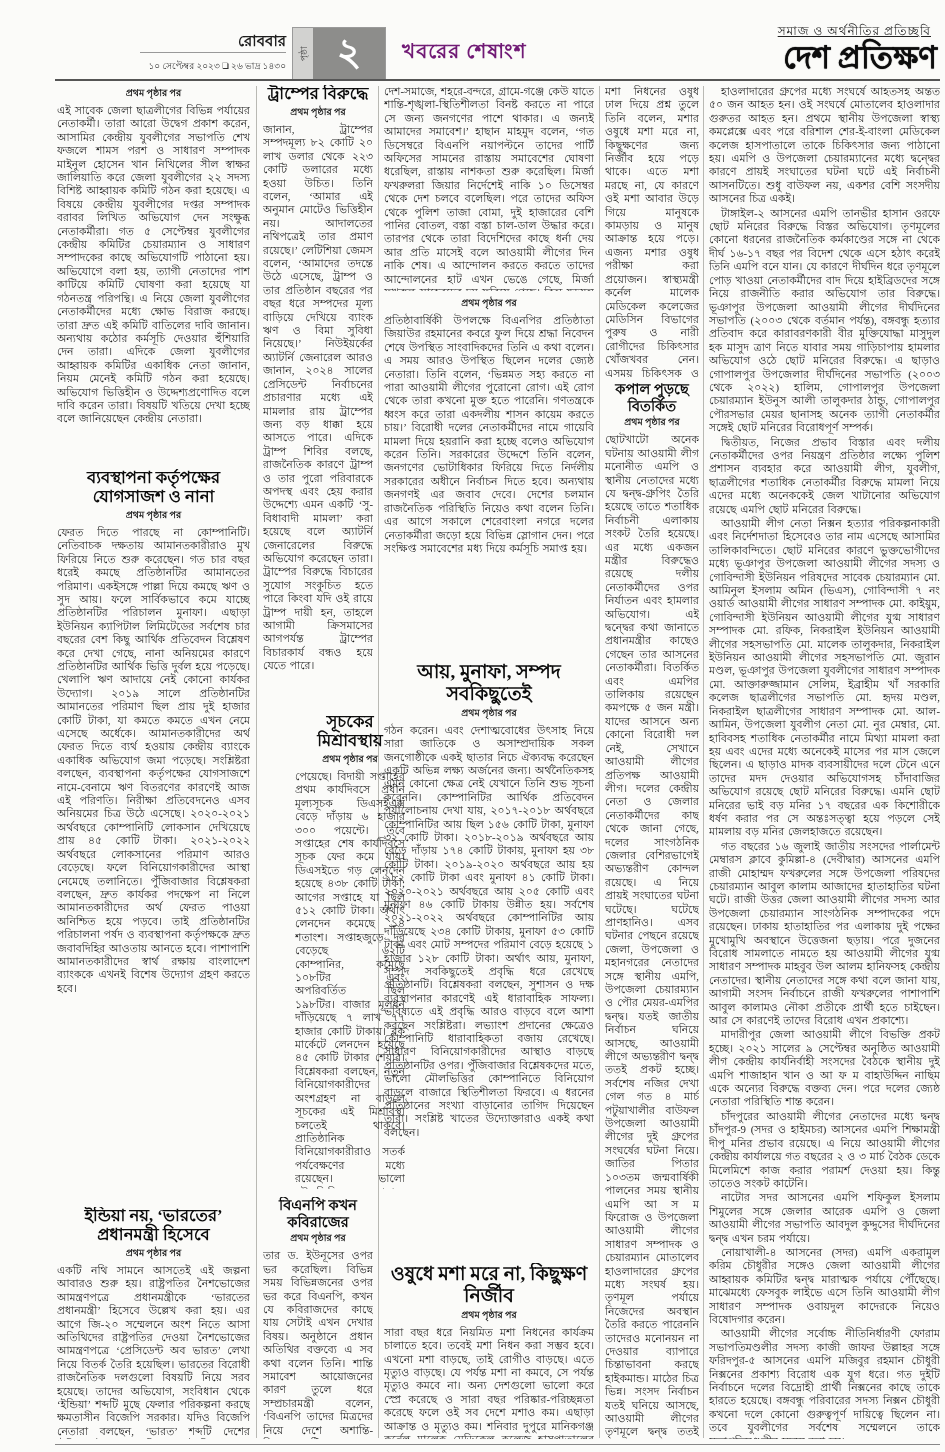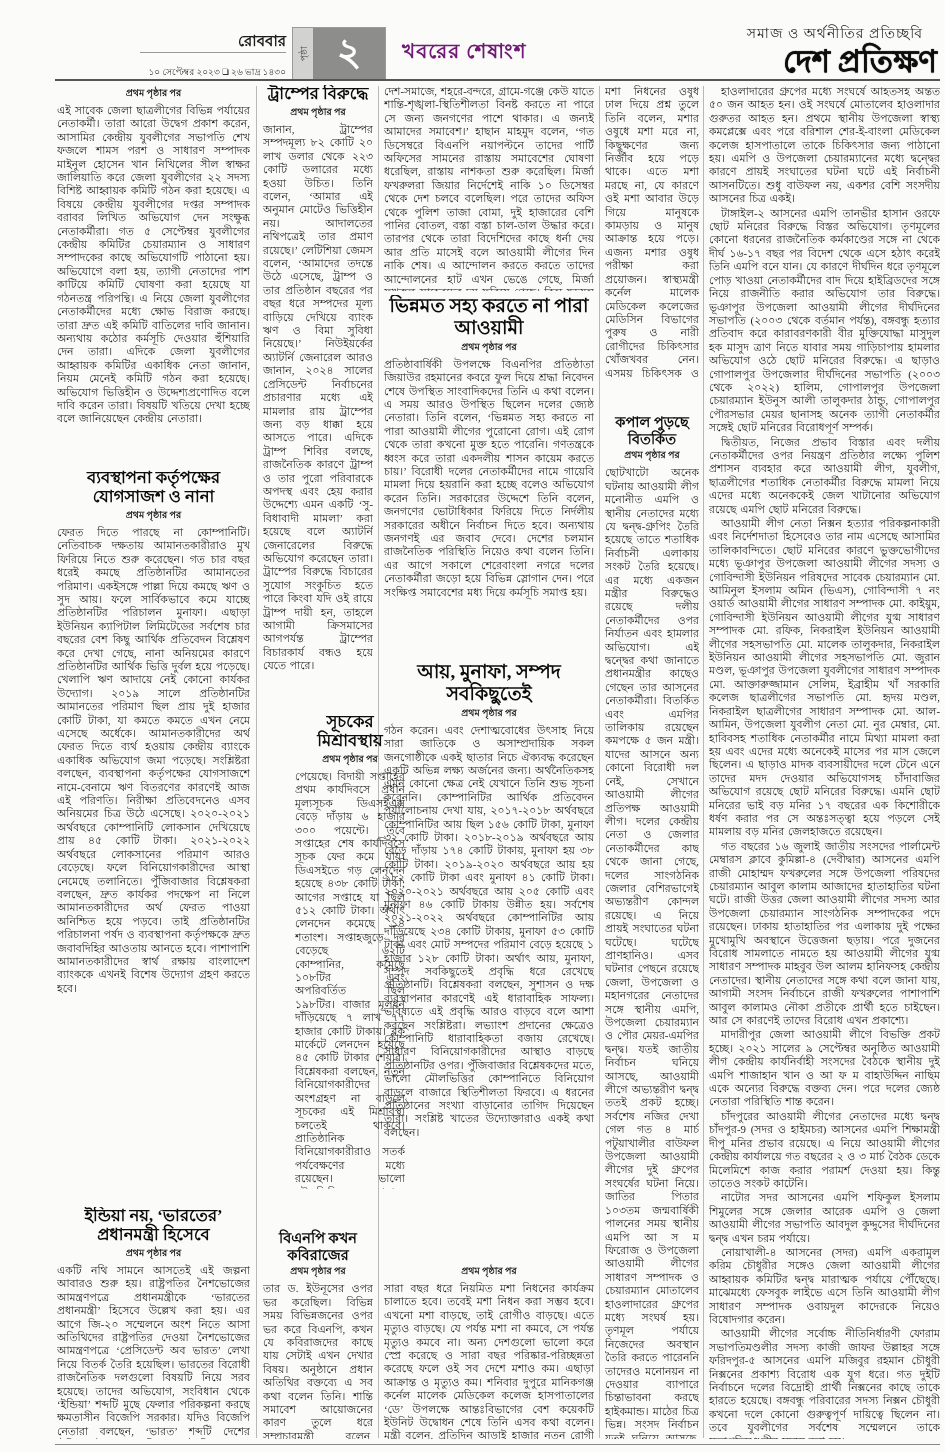--- a/index.html
+++ b/index.html
@@ -5,50 +5,50 @@
   html,body{margin:0;padding:0;}
   body{
     width:945px;height:1452px;position:relative;overflow:hidden;
     background:#fbfbf9;color:#1d1d1d;
     font-family:"Liberation Serif","DejaVu Serif",serif;
   }
   .abs{position:absolute;}
   
   .date-block{text-align:right;line-height:1.15;}
   .date-day{font-weight:bold;font-size:15px;}
-  .date-line{font-size:9px;color:#333;margin-top:2px;border-top:1px solid #999;padding-top:14px;}
+  .date-line{font-size:9px;color:#333;margin-top:2px;border-top:1px solid #999;padding-top:8px;}
   .page-box{display:flex;border:1px solid #9a9a9a;height:52px;}
   .page-box .strip{
     width:20px;background:#d2d2d0;color:#444;font-size:9px;
     display:flex;align-items:center;justify-content:center;
     writing-mode:vertical-rl;transform:rotate(180deg);
   }
   .page-box .num{
     width:72px;background:#8d8d8b;color:#fff;font-weight:bold;font-size:38px;
     display:flex;align-items:center;justify-content:center;
     font-family:"Liberation Serif",serif;
   }
   .section-title{font-size:20px;font-weight:bold;letter-spacing:1px;color:#701a75;}
   .masthead-wrap{text-align:right;}
-  .masthead-tagline{font-size:14px;color:#222;letter-spacing:1px;margin-right:14px;}
+  .masthead-tagline{font-size:12px;color:#222;letter-spacing:1px;margin-right:6px;text-decoration:underline;}
   .masthead{
     font-size:31px;font-weight:700;color:#0d0d0d;letter-spacing:0px;line-height:1;
     text-shadow:0 0 1px #000;
   }
   .hrule{background:#555;height:2px;}
   .hrule.thin{height:1px;background:#888;}
   
   .article{overflow:hidden;}
   .headline{
     text-align:center;font-weight:bold;color:#0c0c0c;line-height:1.15;
     font-family:"Liberation Serif",serif;margin:0 0 1px 0;
   }
   .h-lg{font-size:19px;}
   .h-md{font-size:16.5px;}
-  .h-sm{font-size:14.5px;margin-top:33px;}
+  .h-sm{font-size:14.5px;}
   .continued{
     text-align:center;font-size:9.5px;font-weight:bold;color:#222;margin:1px 0 3px 0;
   }
   .body-text{
     font-size:10.8px;line-height:13.4px;text-align:justify;color:#1f1f1f;
     word-spacing:1px;
   }
   .body-text p{margin:0 0 1px 0;text-indent:12px;}
   .vdiv{width:1px;background:#b9b9b4;}
 </style>
@@ -113,32 +113,32 @@
   <div class="headline h-sm">বিএনপি কখন কবিরাজের</div>
   <div class="continued">প্রথম পৃষ্ঠার পর</div>
   <div class="body-text">তার ড. ইউনূসের ওপর ভর করেছিল। বিভিন্ন সময় বিভিন্নজনের ওপর ভর করে বিএনপি, কখন যে কবিরাজদের কাছে যায় সেটাই এখন দেখার বিষয়। অনুষ্ঠানে প্রধান অতিথির বক্তব্যে এ সব কথা বলেন তিনি। শান্তি সমাবেশ আয়োজনের কারণ তুলে ধরে সম্প্রচারমন্ত্রী বলেন, ‘বিএনপি তাদের মিত্রদের নিয়ে দেশে অশান্তি-বিশৃঙ্খলা সৃষ্টি করতে চায়। তারা আবার ২০১৩, ১৪, ১৫ সালের মতো আগুন সন্ত্রাস, মানুষ ও গাড়ি-ঘোড়া পোড়ানো, সহায়-সম্পত্তিতে আগুন দেওয়ার অজুহাত তৈরির জন্য আন্দোলন-আন্দোলন খেলা খেলছে। সে কারণে সরকারি দল হিসেবে আমাদের দায়িত্ব রয়েছে জনগণের জানমাল রক্ষা করা।’</div>
 </div>
 
 <div class="abs article" style="left:384px;top:85px;width:210px;height:206px;">
   <div class="body-text">দেশ-সমাজে, শহরে-বন্দরে, গ্রামে-গঞ্জে কেউ যাতে শান্তি-শৃঙ্খলা-স্থিতিশীলতা বিনষ্ট করতে না পারে সে জন্য জনগণের পাশে থাকার। এ জন্যই আমাদের সমাবেশ।’ হাছান মাহমুদ বলেন, ‘গত ডিসেম্বরে বিএনপি নয়াপল্টনে তাদের পার্টি অফিসের সামনের রাস্তায় সমাবেশের ঘোষণা ধরেছিল, রাস্তায় নাশকতা শুরু করেছিল। মির্জা ফখরুলরা জিয়ার নির্দেশেই নাকি ১০ ডিসেম্বর থেকে দেশ চলবে বলেছিল। পরে তাদের অফিস থেকে পুলিশ তাজা বোমা, দুই হাজারের বেশি পানির বোতল, বস্তা বস্তা চাল-ডাল উদ্ধার করে। তারপর থেকে তারা বিদেশিদের কাছে ধর্না দেয় আর প্রতি মাসেই বলে আওয়ামী লীগের দিন নাকি শেষ। এ আন্দোলন করতে করতে তাদের আন্দোলনের হাট এখন ভেঙে গেছে, মির্জা ফখরুল সাহেবদের দম ফুরিয়ে গেছে। কিন্তু ষড়যন্ত্র থামেনি, নির্বাচন বানচালের ষড়যন্ত্র হচ্ছে।’ পরে সংক্ষিপ্ত আলোচনার মধ্য দিয়ে কর্মসূচি সমাপ্ত হয়।</div>
 </div>
 
 <div class="abs article" style="left:384px;top:295px;width:210px;height:362px;">
-  <div class="headline h-lg">ভিন্নমত সহ্য করতে না পারা আওয়ামী</div>
   <div class="continued">প্রথম পৃষ্ঠার পর</div>
   <div class="body-text">প্রতিষ্ঠাবার্ষিকী উপলক্ষে বিএনপির প্রতিষ্ঠাতা জিয়াউর রহমানের কবরে ফুল দিয়ে শ্রদ্ধা নিবেদন শেষে উপস্থিত সাংবাদিকদের তিনি এ কথা বলেন। এ সময় আরও উপস্থিত ছিলেন দলের জ্যেষ্ঠ নেতারা। তিনি বলেন, ‘ভিন্নমত সহ্য করতে না পারা আওয়ামী লীগের পুরোনো রোগ। এই রোগ থেকে তারা কখনো মুক্ত হতে পারেনি। গণতন্ত্রকে ধ্বংস করে তারা একদলীয় শাসন কায়েম করতে চায়।’ বিরোধী দলের নেতাকর্মীদের নামে গায়েবি মামলা দিয়ে হয়রানি করা হচ্ছে বলেও অভিযোগ করেন তিনি। সরকারের উদ্দেশে তিনি বলেন, জনগণের ভোটাধিকার ফিরিয়ে দিতে নির্দলীয় সরকারের অধীনে নির্বাচন দিতে হবে। অন্যথায় জনগণই এর জবাব দেবে। দেশের চলমান রাজনৈতিক পরিস্থিতি নিয়েও কথা বলেন তিনি। এর আগে সকালে শেরেবাংলা নগরে দলের নেতাকর্মীরা জড়ো হয়ে বিভিন্ন স্লোগান দেন। পরে সংক্ষিপ্ত সমাবেশের মধ্য দিয়ে কর্মসূচি সমাপ্ত হয়।</div>
 </div>
 
 <div class="abs article" style="left:384px;top:661px;width:210px;height:598px;">
   <div class="headline h-lg">আয়, মুনাফা, সম্পদ সবকিছুতেই</div>
   <div class="continued">প্রথম পৃষ্ঠার পর</div>
   <div class="body-text">গঠন করেন। এবং দেশাত্মবোধের উৎসাহ নিয়ে সারা জাতিকে ও অসাম্প্রদায়িক সকল জনগোষ্ঠীকে একই ছাতার নিচে ঐক্যবদ্ধ করেছেন একটি অভিন্ন লক্ষ্য অর্জনের জন্য। অর্থনৈতিকসহ এমন কোনো ক্ষেত্র নেই যেখানে তিনি শুভ সূচনা করেননি। কোম্পানিটির আর্থিক প্রতিবেদন পর্যালোচনায় দেখা যায়, ২০১৭-২০১৮ অর্থবছরে কোম্পানিটির আয় ছিল ১৫৬ কোটি টাকা, মুনাফা ৩২ কোটি টাকা। ২০১৮-২০১৯ অর্থবছরে আয় বেড়ে দাঁড়ায় ১৭৪ কোটি টাকায়, মুনাফা হয় ৩৮ কোটি টাকা। ২০১৯-২০২০ অর্থবছরে আয় হয় ১৮২ কোটি টাকা এবং মুনাফা ৪১ কোটি টাকা। ২০২০-২০২১ অর্থবছরে আয় ২০৫ কোটি এবং মুনাফা ৪৬ কোটি টাকায় উন্নীত হয়। সর্বশেষ ২০২১-২০২২ অর্থবছরে কোম্পানিটির আয় দাঁড়িয়েছে ২৩৪ কোটি টাকায়, মুনাফা ৫৩ কোটি টাকা এবং মোট সম্পদের পরিমাণ বেড়ে হয়েছে ১ হাজার ১২৮ কোটি টাকা। অর্থাৎ আয়, মুনাফা, সম্পদ সবকিছুতেই প্রবৃদ্ধি ধরে রেখেছে প্রতিষ্ঠানটি। বিশ্লেষকরা বলছেন, সুশাসন ও দক্ষ ব্যবস্থাপনার কারণেই এই ধারাবাহিক সাফল্য। ভবিষ্যতে এই প্রবৃদ্ধি আরও বাড়বে বলে আশা করছেন সংশ্লিষ্টরা। লভ্যাংশ প্রদানের ক্ষেত্রেও কোম্পানিটি ধারাবাহিকতা বজায় রেখেছে। সাধারণ বিনিয়োগকারীদের আস্থাও বাড়ছে প্রতিষ্ঠানটির ওপর। পুঁজিবাজার বিশ্লেষকদের মতে, ভালো মৌলভিত্তির কোম্পানিতে বিনিয়োগ বাড়লে বাজারে স্থিতিশীলতা ফিরবে। এ ধরনের প্রতিষ্ঠানের সংখ্যা বাড়ানোর তাগিদ দিয়েছেন তারা। সংশ্লিষ্ট খাতের উদ্যোক্তারাও একই কথা বলছেন।</div>
 </div>
 
 <div class="abs article" style="left:384px;top:1263px;width:210px;height:176px;">
+  <div class="headline h-lg">ওষুধে মশা মরে না, কিছুক্ষণ নির্জীব</div>
   <div class="continued">প্রথম পৃষ্ঠার পর</div>
   <div class="body-text">সারা বছর ধরে নিয়মিত মশা নিধনের কার্যক্রম চালাতে হবে। তবেই মশা নিধন করা সম্ভব হবে। এখনো মশা বাড়ছে, তাই রোগীও বাড়ছে। এতে মৃত্যুও বাড়ছে। যে পর্যন্ত মশা না কমবে, সে পর্যন্ত মৃত্যুও কমবে না। অন্য দেশগুলো ভালো করে স্প্রে করেছে ও সারা বছর পরিষ্কার-পরিচ্ছন্নতা করেছে ফলে ওই সব দেশে মশাও কম। এছাড়া আক্রান্ত ও মৃত্যুও কম। শনিবার দুপুরে মানিকগঞ্জ কর্নেল মালেক মেডিকেল কলেজ হাসপাতালের ‘ডে’ উপলক্ষে আন্তঃবিভাগের বেশ কয়েকটি ইউনিট উদ্বোধন শেষে তিনি এসব কথা বলেন। মন্ত্রী বলেন, প্রতিদিন আড়াই হাজার নতুন রোগী ডেঙ্গুতে আক্রান্ত হয়ে হাসপাতালে ভর্তি হচ্ছেন। এ পর্যন্ত সারা দেশে দেড় লাখ মানুষ আক্রান্ত হয়েছেন। এর মধ্যে ৭০০-এর মতো রোগীর মৃত্যু হয়েছে। এমন পরিস্থিতির মুখে সরকারের পক্ষে প্রতিটি বাড়িতে গিয়ে পরিষ্কার-পরিচ্ছন্নতা করা সম্ভব নয়। এজন্য দরকার সামাজিকভাবে আন্দোলন গড়ে তোলা।</div>
 </div>
 
 <div class="abs article" style="left:605px;top:85px;width:94px;height:292px;">
   <div class="body-text">মশা নিধনের ওষুধ ঢাল দিয়ে প্রশ্ন তুলে তিনি বলেন, মশার ওষুধে মশা মরে না, কিছুক্ষণের জন্য নির্জীব হয়ে পড়ে থাকে। এতে মশা মরছে না, যে কারণে ওই মশা আবার উড়ে গিয়ে মানুষকে কামড়ায় ও মানুষ আক্রান্ত হয়ে পড়ে। এজন্য মশার ওষুধ পরীক্ষা করা প্রয়োজন। স্বাস্থ্যমন্ত্রী কর্নেল মালেক মেডিকেল কলেজের মেডিসিন বিভাগের পুরুষ ও নারী রোগীদের চিকিৎসার খোঁজখবর নেন। এসময় চিকিৎসক ও নার্সদের উদ্দেশে রোগীদের ভালো করে সেবা দেওয়ার এবং সেবার ওপর নির্ভর করে হাসপাতালের মানোন্নয়নের নির্দেশ দেন। কর্নেল মালেক মেডিকেল কলেজের অধ্যক্ষ জাকির হোসেনের সভাপতিত্বে আলোচনা সভায় প্রধান অতিথি ছিলেন সিভিল সার্জন মোয়াজ্জেম আলী খান। কর্নেল মালেক মেডিকেল কলেজ হাসপাতালের ডা. আশরাফসহ আওয়ামী লীগের সাধারণ সম্পাদক অ্যাডভোকেট আব্দুস সালাম, অতিরিক্ত জেলা প্রশাসক (রাজস্ব) মহসীন মৃধা, অতিরিক্ত পুলিশ সুপার সুজন, মেডিসিন বিভাগের অধ্যাপক, সদর উপজেলা পরিষদের চেয়ারম্যান ইসরাফিল হোসেন প্রমুখ।</div>
 </div>
 
 <div class="abs article" style="left:605px;top:381px;width:94px;height:1058px;">
   <div class="headline h-sm">কপাল পুড়ছে বিতর্কিত</div>

